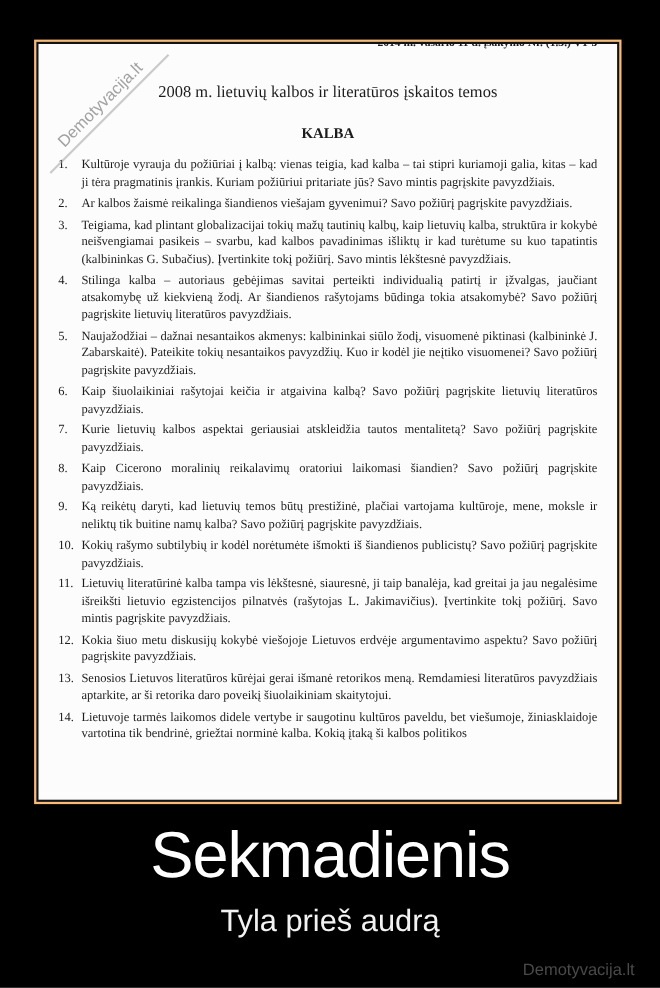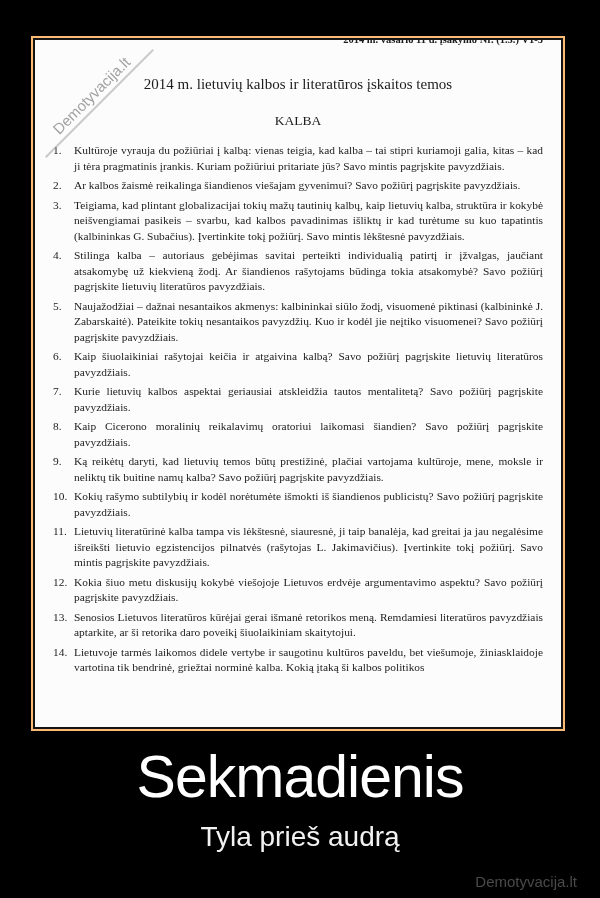--- a/index.html
+++ b/index.html
@@ -44,21 +44,21 @@
   }
   .doc-title {
     text-align: center;
     font-size: 15px;
     line-height: 18px;
     margin-top: 28px;
   }
   .doc-section {
     text-align: center;
     font-size: 13.5px;
-    font-weight: normal;
+    font-weight: bold;
     margin-top: 20px;
     margin-bottom: 14px;
   }
   .doc-item {
     position: relative;
     padding-left: 21px;
     text-align: justify;
     font-size: 11.4px;
     line-height: 15.5px;
     margin-bottom: 4px;
@@ -113,21 +113,21 @@
     font-size: 15px;
   }
 </style>
 </head>
 <body>
 
 <div class="document">
   <div class="doc-inner">
     <div class="doc-content">
       <div class="doc-header-line">2014 m. vasario 11 d. įsakymo Nr. (1.3.) V1-5</div>
-      <div class="doc-title">2014 m. lietuvių kalbos ir literatūros įskaitos temos</div>
+      <div class="doc-title">2008 m. lietuvių kalbos ir literatūros įskaitos temos</div>
       <div class="doc-section">KALBA</div>
 
       <div class="doc-item">
         <span class="num">1.</span>
         <span>Kultūroje vyrauja du požiūriai į kalbą: vienas teigia, kad kalba – tai stipri kuriamoji galia, kitas – kad ji tėra pragmatinis įrankis. Kuriam požiūriui pritariate jūs? Savo mintis pagrįskite pavyzdžiais.</span>
       </div>
       <div class="doc-item">
         <span class="num">2.</span>
         <span>Ar kalbos žaismė reikalinga šiandienos viešajam gyvenimui? Savo požiūrį pagrįskite pavyzdžiais.</span>
       </div>

